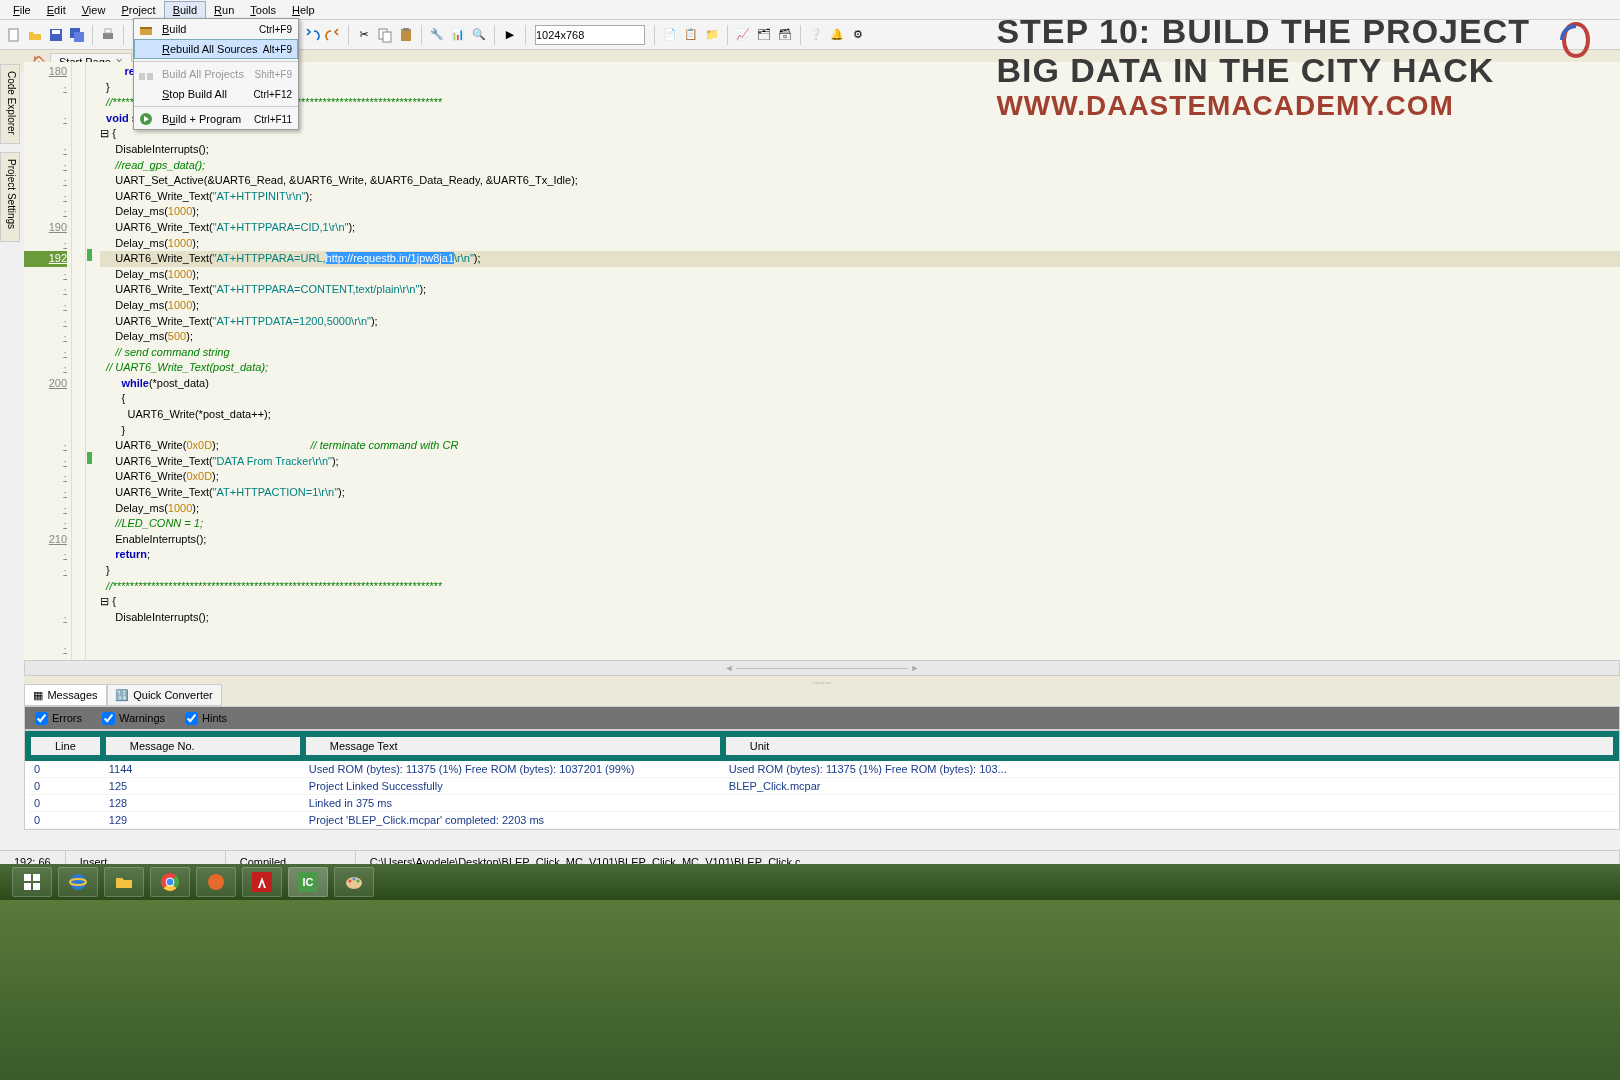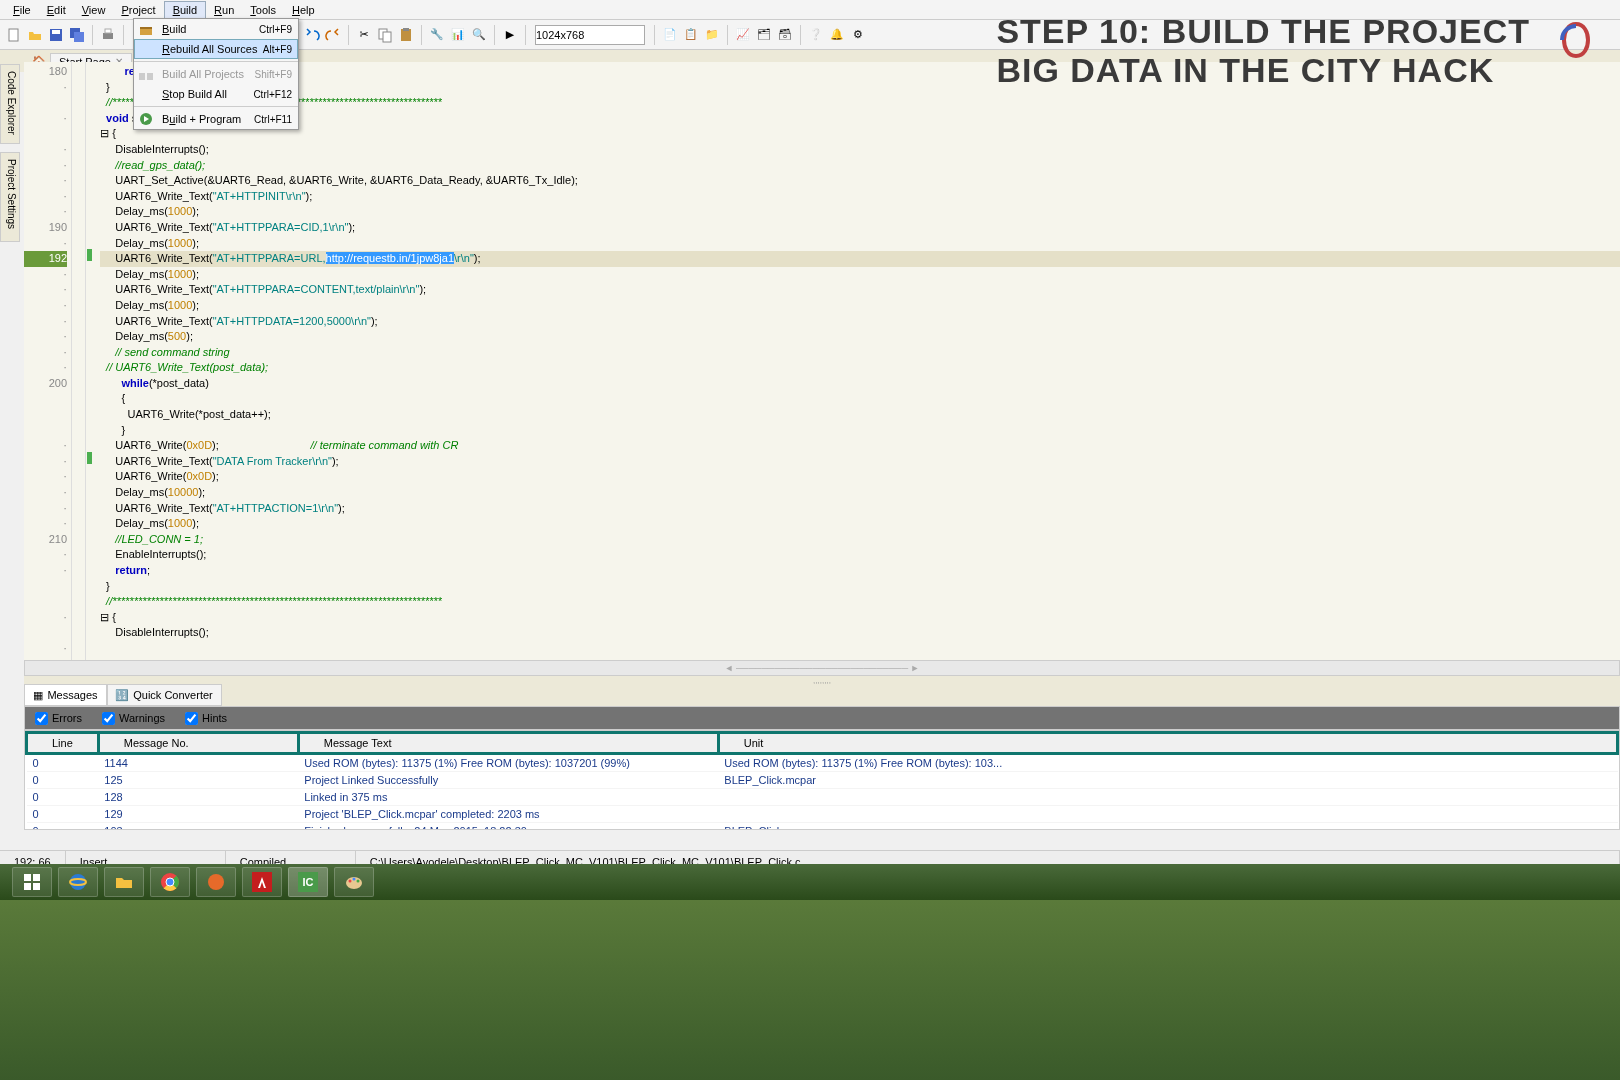--- a/index.html
+++ b/index.html
@@ -11,21 +11,21 @@
 .tb-icon { width:18px; height:18px; display:inline-flex; align-items:center; justify-content:center; border:1px solid transparent; border-radius:2px; }
 .tb-sep { width:1px; height:20px; background:#ccc; margin:0 3px; }
 .res-combo { width:110px; height:20px; border:1px solid #aaa; background:#fff; margin:0 3px; font-size:11px; }
 .tabbar { background:#ece9d8; height:22px; display:flex; align-items:center; padding-left:30px; gap:2px; }
 .tab { background:#f4f4f4; border:1px solid #ccc; border-bottom:none; padding:2px 8px; display:flex; align-items:center; gap:4px; }
 .tab .close { font-size:10px; color:#888; }
 .side-tab { position:absolute; left:0; top:52px; width:20px; writing-mode:vertical-rl; background:#ece9d8; border:1px solid #ccc; padding:6px 2px; font-size:10px; }
 #st1{top:64px;height:80px;} #st2{top:152px;height:90px;}
 .editor-wrap { position:absolute; left:24px; top:62px; right:0; bottom:420px; background:#f6f5ec; display:flex; }
 .gutter { width:48px; background:#f6f5ec; border-right:1px solid #ddd; text-align:right; padding:2px 4px 0 0; font-family:Consolas,monospace; font-size:12px; color:#888; line-height:15.6px; }
-.gutter .ln { height:15.6px; }
+.gutter .ln { height:15.6px;text-decoration:underline; }
 .gutter .hl { background:#6a9a3a; color:#fff; }
 .fold { width:14px; background:#f6f5ec; border-right:1px solid #ddd; }
 .mark { width:8px; position:relative; }
 .mark .m { position:absolute; left:1px; width:5px; height:12px; background:#4caf50; }
 .code { flex:1; font-family:Consolas,'Courier New',monospace; font-size:12.5px; line-height:15.6px; padding:2px 0 0 6px; color:#000; }
 .code .row { height:15.6px; white-space:pre; }
 .code .cur { background:#e5e0c8; }
 .kw { color:#0000c0; font-weight:bold; }
 .str { color:#008080; }
 .num { color:#c08000; }
@@ -40,21 +40,21 @@
 .dropdown hr { border:none; border-top:1px solid #ccc; margin:2px 0; }
 .hscroll { position:absolute; left:24px; right:0; bottom:404px; height:16px; background:#e8e8e8; border:1px solid #ccc; display:flex; align-items:center; justify-content:center; font-size:9px; color:#aaa; }
 .splitter { position:absolute; left:24px; right:0; bottom:396px; height:8px; background:#ece9d8; text-align:center; font-size:8px; color:#999; cursor:row-resize; }
 .bottom-tabs { position:absolute; left:24px; right:0; bottom:374px; height:22px; background:#ece9d8; display:flex; }
 .btab { border:1px solid #ccc; background:#f4f4f4; padding:3px 8px; display:flex; align-items:center; gap:4px; }
 .btab.active { background:#fff; }
 .filters { position:absolute; left:24px; right:0; bottom:350px; height:24px; background:#737373; border:1px solid #ccc; display:flex; align-items:center; gap:20px; padding:0 10px; }
 .filters label { display:flex; align-items:center; gap:4px; }
 .msg-table { position:absolute; left:24px; right:0; bottom:250px; height:100px; background:#fff; border:1px solid #ccc; overflow:hidden; }
 .msg-table table { width:100%; border-collapse:collapse; font-size:11px; }
-.msg-table th { background:#f0f0f0; border:3px solid #0f766e; text-align:left; padding:3px 24px; font-weight:normal; }
+.msg-table th { background:#f0f0f0; border:6px solid #0f766e; text-align:left; padding:3px 24px; font-weight:normal; }
 .msg-table td { padding:2px 6px; color:#1a3a8a; border-bottom:1px solid #f4f4f4; }
 .statusbar { position:absolute; left:0; right:0; bottom:208px; height:22px; background:#eee; border-top:1px solid #ccc; display:flex; align-items:center; font-size:11px; }
 .statusbar .cell { padding:0 14px; border-right:1px solid #ccc; height:100%; display:flex; align-items:center; }
 .overlay-title { position:absolute; right:20px; top:12px; font-family:'Arial Narrow',Arial,sans-serif; font-weight:bold; color:#3a3a3a; text-align:left; }
 .overlay-title .l1 { font-size:34px; letter-spacing:1px; }
 .overlay-title .l2 { font-size:34px; letter-spacing:1px; }
 .overlay-title .l3 { font-size:28px; color:#a04030; letter-spacing:1px; }
 .overlay-logo { position:absolute; right:20px; top:16px; width:48px; height:48px; }
 .taskbar { position:absolute; left:0; right:0; bottom:180px; height:36px; background:linear-gradient(#4a6a3a,#2a4a1a); display:flex; align-items:center; padding:0 12px; gap:6px; }
 .taskbar .tbtn { width:40px; height:30px; background:rgba(255,255,255,0.1); border:1px solid rgba(255,255,255,0.2); border-radius:2px; display:flex; align-items:center; justify-content:center; }
@@ -271,21 +271,20 @@
     <div class="row"><span>     Delay_ms(</span><span class="num">500</span><span>);</span></div>
     <div class="row cmt">     // send command string</div>
     <div class="row cmt">  // UART6_Write_Text(post_data);</div>
     <div class="row"><span>       </span><span class="kw">while</span><span>(*post_data)</span></div>
     <div class="row">       {</div>
     <div class="row">         UART6_Write(*post_data++);</div>
     <div class="row">       }</div>
     <div class="row"><span>     UART6_Write(</span><span class="num">0x0D</span><span>);                              </span><span class="cmt">// terminate command with CR</span></div>
     <div class="row"><span>     UART6_Write_Text(</span><span class="str">"DATA From Tracker\r\n"</span><span>);</span></div>
     <div class="row"><span>     UART6_Write(</span><span class="num">0x0D</span><span>);</span></div>
-    <div class="row"><span>     Delay_ms(</span><span class="num">10000</span><span>);</span></div>
     <div class="row"><span>     UART6_Write_Text(</span><span class="str">"AT+HTTPACTION=1\r\n"</span><span>);</span></div>
     <div class="row"><span>     Delay_ms(</span><span class="num">1000</span><span>);</span></div>
     <div class="row cmt">     //LED_CONN = 1;</div>
     <div class="row">     EnableInterrupts();</div>
     <div class="row"><span>     </span><span class="kw">return</span><span>;</span></div>
     <div class="row">  }</div>
     <div class="row cmt">  //*****************************************************************************</div>
     <div class="row">⊟ {</div>
     <div class="row">     DisableInterrupts();</div>
   </div>
@@ -368,20 +367,21 @@
 <div class="statusbar">
   <div class="cell">192: 66</div>
   <div class="cell" style="width:160px">Insert</div>
   <div class="cell" style="width:130px">Compiled</div>
   <div class="cell" style="flex:1">C:\Users\Ayodele\Desktop\BLEP_Click_MC_V101\BLEP_Click_MC_V101\BLEP_Click.c</div>
 </div>
 
 <div class="overlay-title" style="right:90px">
   <div class="l1">STEP 10: BUILD THE PROJECT</div>
   <div class="l2">BIG DATA IN THE CITY HACK</div>
+  <div class="l3">WWW.DAASTEMACADEMY.COM</div>
 </div>
 <div class="overlay-logo">
   <svg viewBox="0 0 48 48">
       <path d="M24 8c8 0 12 8 12 16s-4 16-12 16-12-8-12-16 4-16 12-16z" fill="none" stroke="#c04040" stroke-width="4"></path>
       <path d="M10 24c0-10 8-14 14-14" fill="none" stroke="#4060c0" stroke-width="4"></path>
     </svg>
 </div>
 
 <div class="taskbar">
   <div class="tbtn">

